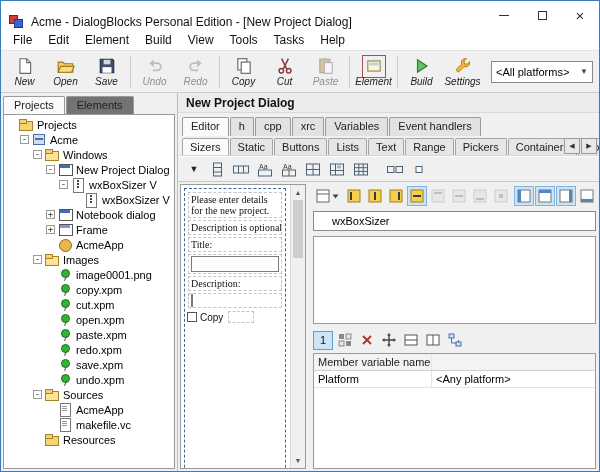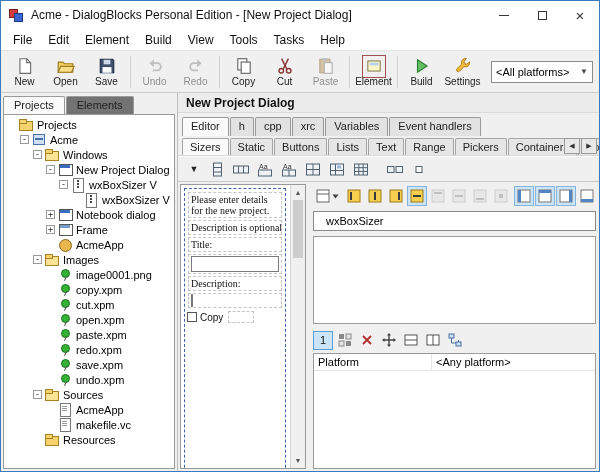--- a/index.html
+++ b/index.html
@@ -1,41 +1,41 @@
 <!DOCTYPE html>
 <html><head>
 <meta charset="utf-8">
 <style>
   * { box-sizing:border-box; margin:0; padding:0; }
   html,body { width:600px; height:472px; }
   body { font-family:"Liberation Sans",sans-serif; background:#fff; -webkit-font-smoothing:antialiased; }
   .window { width:600px; height:472px; border:1px solid #3a7bbf; display:flex; flex-direction:column; background:#f0f0f0; overflow:hidden; }
 
   
-  .titlebar { height:28px; background:#fff; display:flex; align-items:center; flex:0 0 auto; }
+  .titlebar { height:28px; background:#fff; display:flex; align-items:flex-end; flex:0 0 auto; }
   .app-icon { width:16px; height:16px; margin:0 6px 0 8px; position:relative; flex:0 0 auto; }
   .app-icon .sq1 { position:absolute; left:0; top:2px; width:9px; height:9px; background:#d23b3b; border:1px solid #7c1f1f; }
   .app-icon .sq2 { position:absolute; left:5px; top:6px; width:9px; height:9px; background:#3b64d2; border:1px solid #1f3a7c; }
   .title-text { font-size:12px; color:#111; white-space:nowrap; }
   .caption { margin-left:auto; display:flex; height:100%; }
   .cap-btn { width:38px; height:100%; display:flex; align-items:center; justify-content:center; color:#333; }
   .glyph-min { width:10px; border-top:1px solid #333; display:inline-block; }
   .glyph-max { width:9px; height:9px; border:1px solid #333; display:inline-block; }
   .glyph-close { font-size:15px; line-height:15px; }
 
   
   .menubar { height:21px; background:#fff; display:flex; align-items:center; padding-left:4px; flex:0 0 auto; }
   .menu-item { font-size:12px; padding:2px 8px; color:#111; }
 
   
   .toolbar { height:43px; background:#f0f0f0; border-top:1px solid #e3e3e3; border-bottom:1px solid #cccccc; display:flex; align-items:center; padding:0 3px; flex:0 0 auto; }
   .tb-btn { width:41px; height:41px; display:flex; flex-direction:column; align-items:center; justify-content:center; gap:1px; }
   .tb-icon { width:20px; height:19px; display:flex; align-items:center; justify-content:center; }
   .tb-icon.outlined { outline:1px solid #a05050; outline-offset:1px; }
-  .tb-label { font-size:10px; color:#222; line-height:10px; white-space:nowrap; }
+  .tb-label { font-size:10px; color:#222; line-height:10px; white-space:nowrap;font-style:italic; }
   .tb-btn.disabled .tb-icon { opacity:.5; }
   .tb-btn.disabled .tb-label { color:#8f8f8f; }
   .tb-sep { width:1px; height:32px; background:#cdcdcd; margin:0 3px; flex:0 0 auto; }
   .combo { margin-left:8px; width:102px; height:22px; border:1px solid #8a8a8a; background:#fff; display:flex; align-items:center; flex:0 0 auto; }
   .combo-text { flex:1; font-size:11px; padding-left:4px; white-space:nowrap; overflow:hidden; }
   .combo-arrow { width:16px; text-align:center; font-size:8px; color:#444; }
 
   
   .main { flex:1; display:flex; min-height:0; }
 
@@ -106,21 +106,21 @@
   .pv-checkrow { display:flex; align-items:center; gap:3px; border:none; margin-top:2px; }
   .pv-checkbox { width:10px; height:10px; border:1px solid #555; background:#fff; display:inline-block; flex:0 0 auto; }
   .pv-spacer { width:26px; height:12px; border:1px dashed #c4c4c4; margin-left:2px; }
 
   
   .props-toolbar { height:24px; display:flex; align-items:center; gap:1px; flex:0 0 auto; padding-left:1px; }
   .pt-btn { height:20px; display:flex; align-items:center; justify-content:center; border:1px solid transparent; padding:0 2px; }
   .pt-btn.pressed { background:#cce4f7; border-color:#84b4dd; }
   .pt-btn.disabled { opacity:.4; }
   .pt-flex { flex:1; }
-  .name-input { height:20px; margin:3px 1px 5px 1px; border:1px solid #8a8a8a; font:11px "Liberation Sans",sans-serif; padding:0 12px; background:#fff; }
+  .name-input { height:20px; margin:3px 1px 5px 1px; border:1px solid #8a8a8a; font:11px "Liberation Sans",sans-serif; padding:0 18px; background:#fff; }
   .props-list { height:88px; border:1px solid #9a9a9a; background:#fff; margin:0 1px 5px 1px; flex:0 0 auto; }
   .member-toolbar { height:22px; display:flex; align-items:center; gap:2px; flex:0 0 auto; margin:0 1px 2px 1px; }
   .mt-btn { min-width:20px; height:19px; display:flex; align-items:center; justify-content:center; font-size:11px; border:1px solid transparent; color:#111; }
   .mt-btn.pressed { background:#cce4f7; border-color:#5a9fd4; }
   .member-panel { flex:1; border:1px solid #9a9a9a; background:#fff; display:flex; flex-direction:column; font-size:11px; margin:0 1px 0 1px; min-height:0; }
   .m-row { display:flex; height:17px; align-items:center; border-bottom:1px solid #e4e4e4; flex:0 0 auto; }
   .m-row.header { background:#f3f3f3; border-bottom:1px solid #cfcfcf; color:#222; }
   .m-c1 { width:118px; padding-left:4px; border-right:1px solid #e4e4e4; height:100%; display:flex; align-items:center; flex:0 0 auto; }
   .m-c2 { flex:1; padding-left:4px; white-space:nowrap; overflow:hidden; }
 </style>
@@ -665,20 +665,24 @@
             <span class="mt-btn">
                 <svg width="14" height="14" viewBox="0 0 14 14">
                   <rect x="1" y="1" width="5" height="4" fill="#cfe0f3" stroke="#4a6fa5"></rect>
                   <rect x="8" y="9" width="5" height="4" fill="#cfe0f3" stroke="#4a6fa5"></rect>
                   <path d="M3.5 5v5h4.5M10.5 9V7" fill="none" stroke="#4a6fa5"></path>
                 </svg>
               </span>
           </div>
 
           <div class="member-panel">
+            <div class="m-row header">
+              <span class="m-c1">Member variable name</span>
+              <span class="m-c2"></span>
+            </div>
             <div class="m-row">
               <span class="m-c1">Platform</span>
               <span class="m-c2">&lt;Any platform&gt;</span>
             </div>
           </div>
 
         </div>
       </div>
     </div>
   </div>

